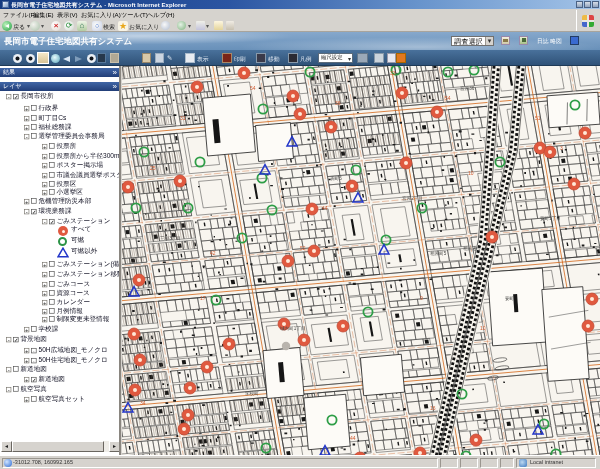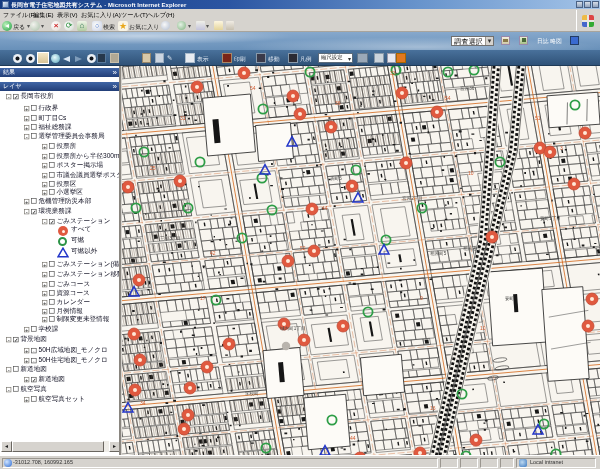--- a/index.html
+++ b/index.html
@@ -318,20 +318,21 @@
     <div class="tlabel" style="left:206px;color:#555;">▾</div>
     <div class="tico" style="left:214px;top:1px;width:9px;height:9px;border-radius:1px;background:linear-gradient(180deg,#fdf6e0,#e4d49a);"></div>
     <div class="tico" style="left:226px;top:1px;width:8px;height:9px;border-radius:1px;background:linear-gradient(180deg,#f0ece4,#c8c0b0);"></div>
   </div>
 
   <div id="throb" class="abs">
       <div class="flag"></div>
     </div>
 
   <div id="phead" class="abs">
+    <div class="t">長岡市電子住宅地図共有システム</div>
     <div class="hddl">
         <span class="tx">調査選択</span>
         <span class="ar">▾</span>
       </div>
     <div class="hic" style="left:501px;background:linear-gradient(180deg,#f4f0e0,#cfc8a8);">
         <div style="position:absolute;left:1px;top:2px;width:5px;height:3px;background:#8a7a4a;"></div>
       </div>
     <div class="hic" style="left:519px;background:linear-gradient(180deg,#e6eed6,#a8c088);">
         <div style="position:absolute;left:2px;top:1px;width:4px;height:4px;background:#4a6a3a;"></div>
       </div>

